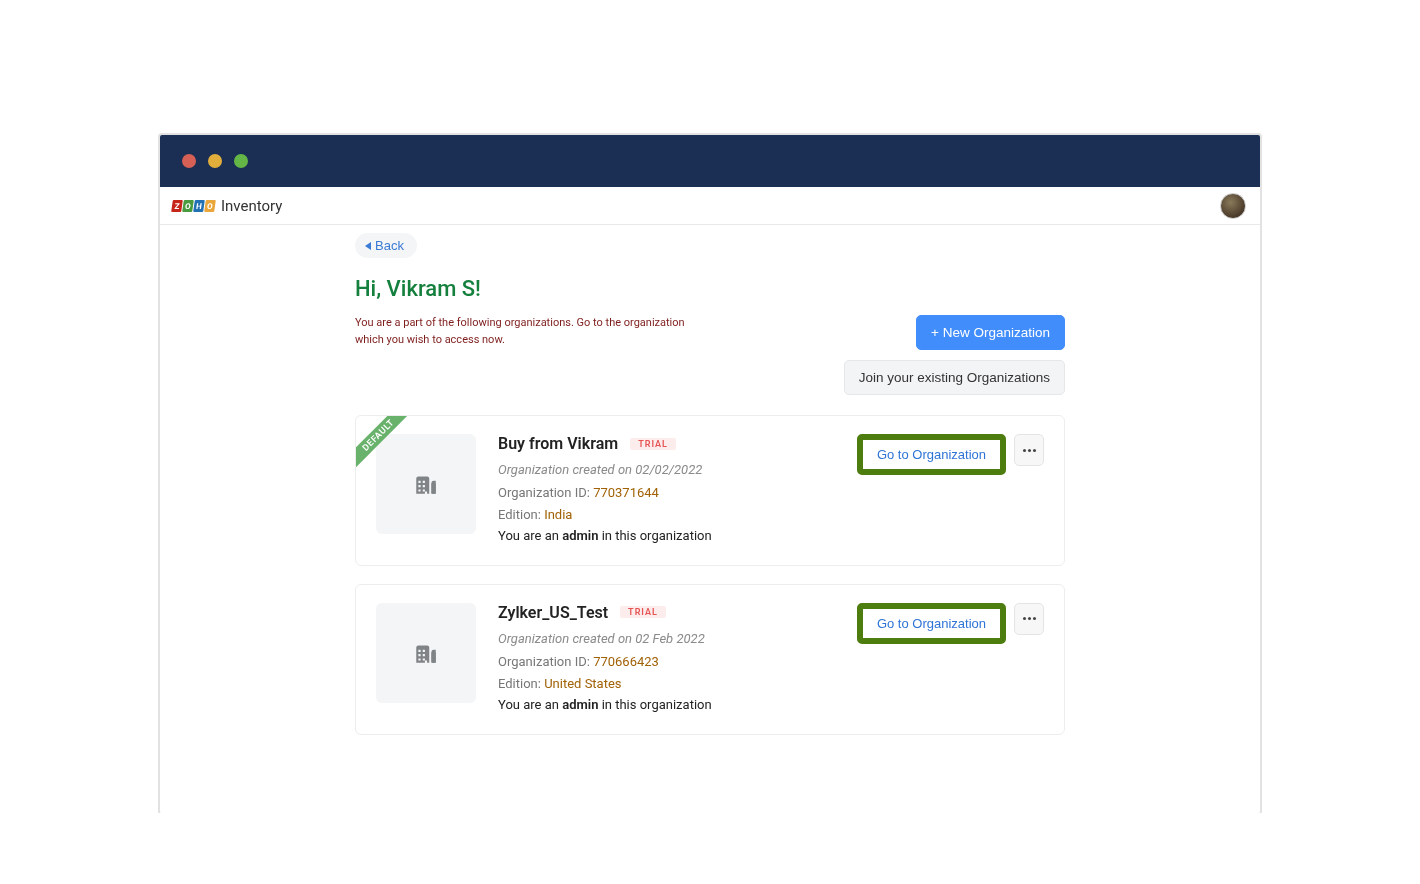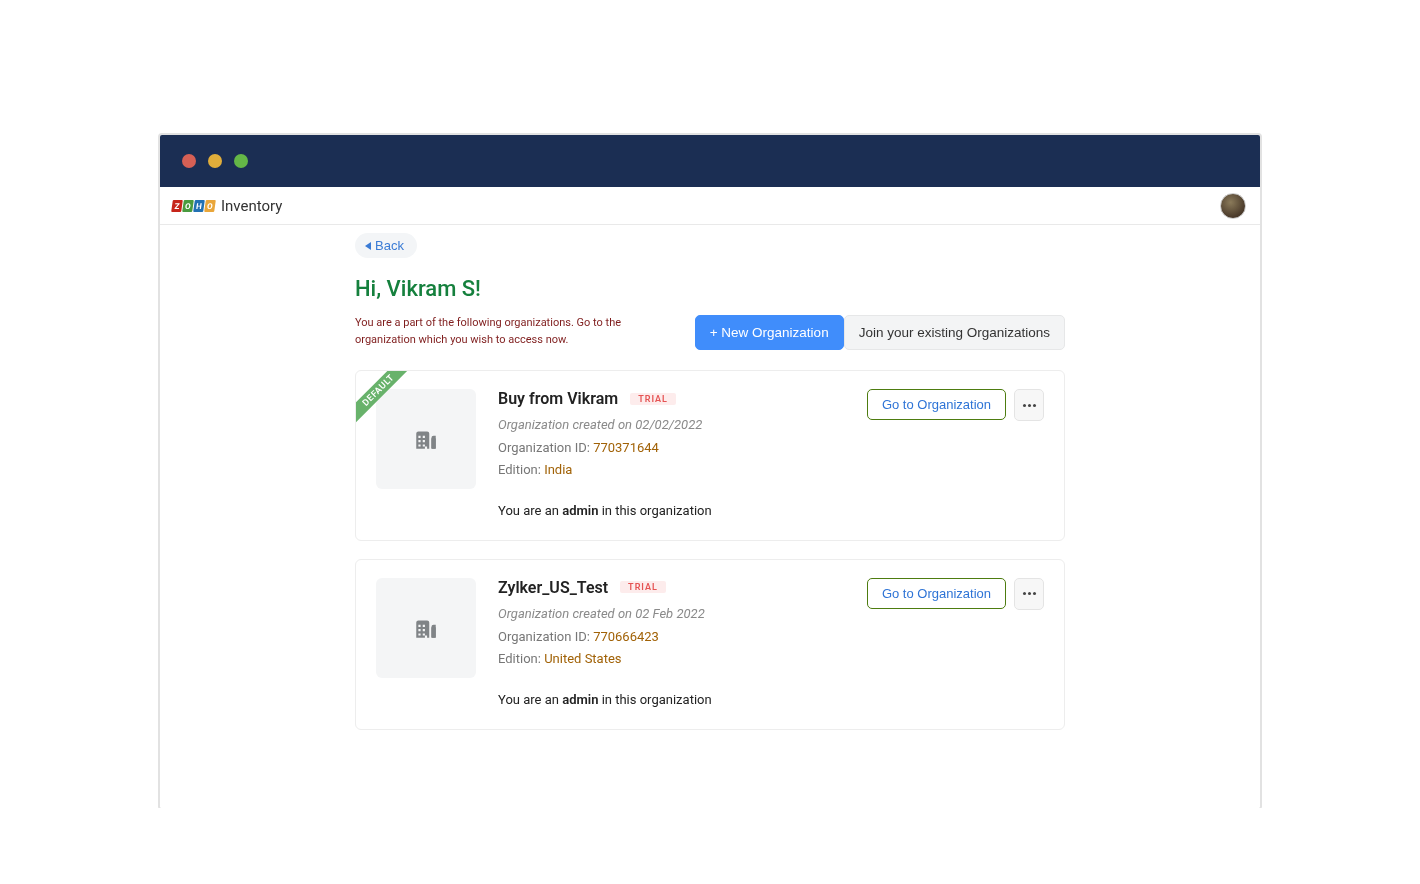--- a/index.html
+++ b/index.html
@@ -101,21 +101,21 @@
     .intro-row {
       display: flex; align-items: flex-start; justify-content: space-between;
       gap: 24px;
       margin-bottom: 20px;
     }
     .intro-text {
       color: #7f1d1d; font-size: 11px; line-height: 1.5;
       max-width: 360px;
     }
     .action-buttons {
-      display: flex; align-items: flex-start;
+      display: flex; gap: 10px; align-items: flex-end; flex-direction: column;
     }
     .btn {
       border-radius: 5px;
       padding: 9px 14px;
       font-size: 13.5px;
       cursor: pointer;
       border: 1px solid transparent;
       white-space: nowrap;
     }
     .btn-primary {
@@ -171,27 +171,27 @@
       background: #fdecec;
       padding: 1px 8px;
       border-radius: 2px;
       font-weight: 600;
     }
     .org-meta { font-size: 13px; color: #666; line-height: 1.65; }
     .org-meta .created { font-style: italic; color: #8a8a8a; margin-bottom: 2px; }
     .org-meta .kv .label { color: #777; }
     .org-meta .kv .val { color: #a16207; }
     .org-meta .role .bold { font-weight: 600; color: #222; }
-    .org-meta .role { color: #222; margin-top: 20px; }
+    .org-meta .role { color: #222; }
     .org-actions {
       display: flex; align-items: flex-start; gap: 8px;
       flex-shrink: 0;
     }
     .go-btn {
-      border: 1px solid #4d7c0f;
+      border: 6px solid #4d7c0f;
       color: #2e74d6;
       background: #fff;
       border-radius: 5px;
       padding: 7px 14px;
       font-size: 13px;
       cursor: pointer;
     }
     .more-btn {
       border: 1px solid #e4e4e4;
       background: #f7f7f7;

